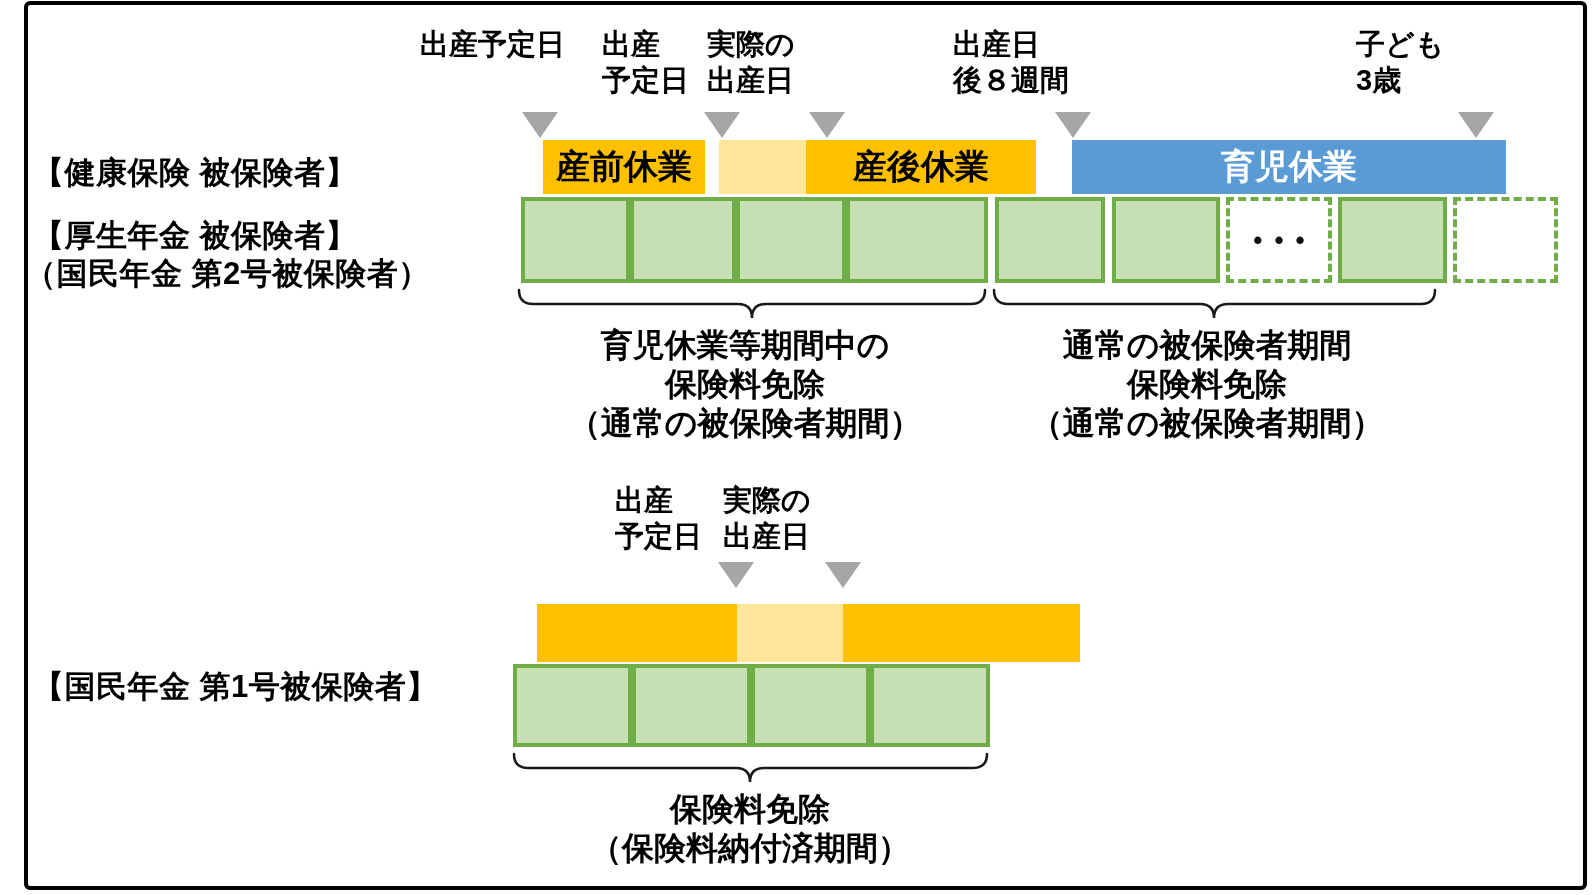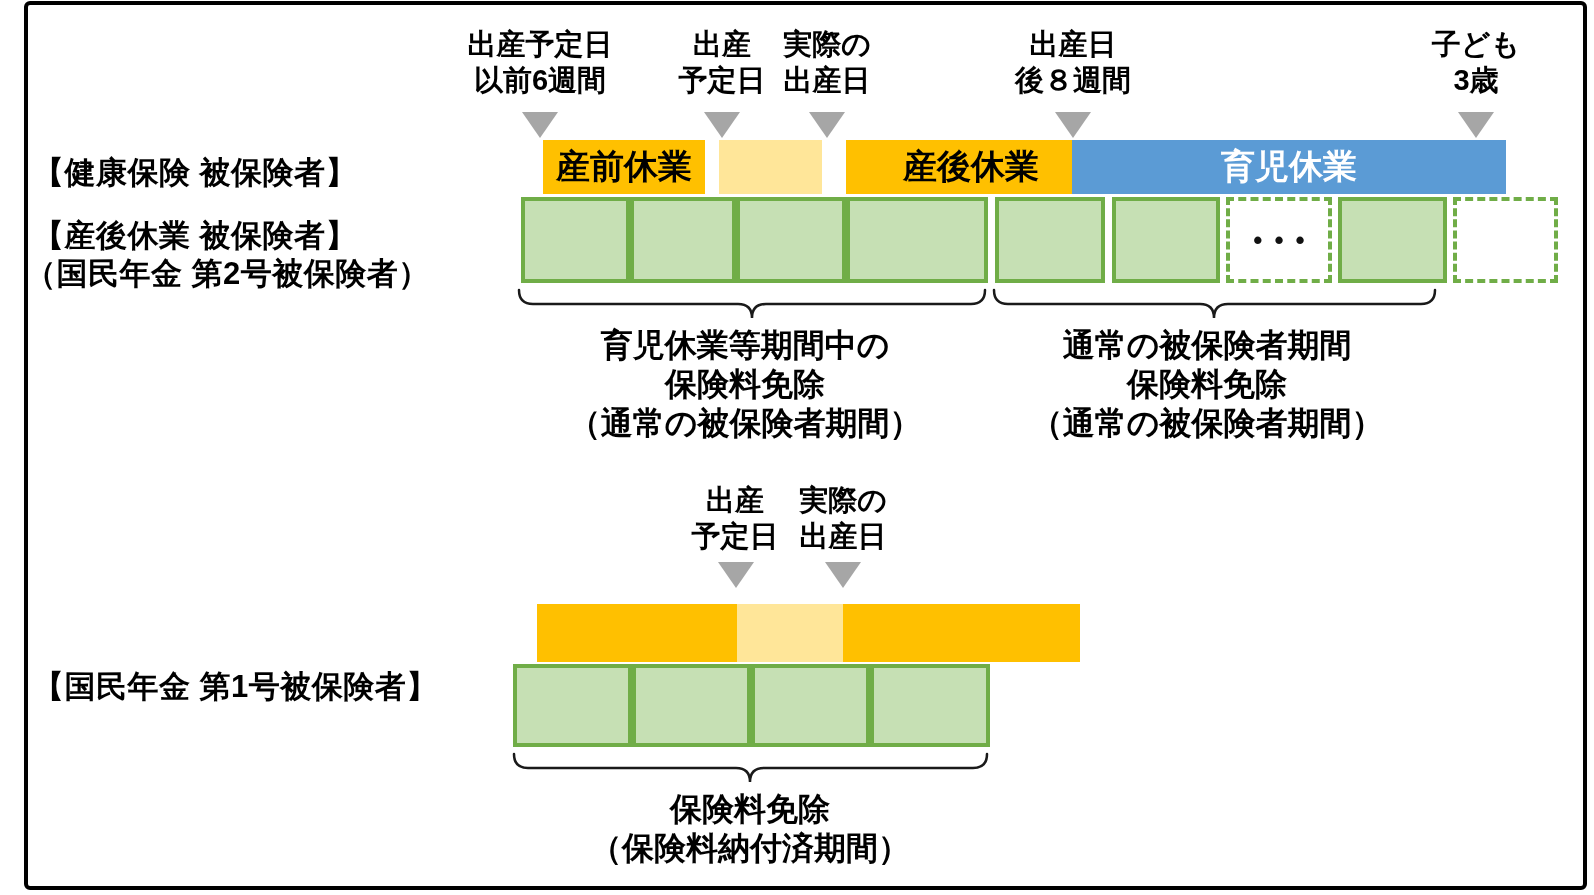--- a/index.html
+++ b/index.html
@@ -8,21 +8,21 @@
     font-family:"Liberation Sans","DejaVu Sans",sans-serif;color:#000;
   }
   .frame{
     position:absolute;left:24px;top:1px;width:1563px;height:889px;
     border:4px solid #000;border-radius:6px;box-sizing:border-box;
   }
   .rowlabel{
     position:absolute;font-size:31px;font-weight:bold;white-space:nowrap;letter-spacing:0.5px;
   }
   .marker{
-    position:absolute;width:240px;text-align:center;font-size:29px;font-weight:bold;line-height:36px;white-space:nowrap;
+    position:absolute;width:240px;text-align:left;font-size:29px;font-weight:bold;line-height:36px;white-space:nowrap;
   }
   .tri{
     position:absolute;width:0;height:0;
     border-left:18px solid transparent;border-right:18px solid transparent;
     border-top:26px solid var(--marker-gray);
   }
   .barseg{
     position:absolute;top:140px;height:54px;display:flex;align-items:center;justify-content:center;
     font-size:34px;font-weight:bold;box-sizing:border-box;
   }
@@ -50,21 +50,20 @@
   .lowbar.pale{background:var(--pale-yellow);}
 </style>
 </head>
 <body>
 
 <div class="canvas">
   <div class="frame"></div>
 
   <div class="marker" style="left:420px;top:26px">
     <div>出産予定日</div>
-    <div>以前6週間</div>
   </div>
   <div class="marker" style="left:602px;top:26px">
     <div>出産</div>
     <div>予定日</div>
   </div>
   <div class="marker" style="left:707px;top:26px">
     <div>実際の</div>
     <div>出産日</div>
   </div>
   <div class="marker" style="left:953px;top:26px">
@@ -76,29 +75,29 @@
     <div>3歳</div>
   </div>
 
   <div class="tri" style="left:522px;top:112px"></div>
   <div class="tri" style="left:704px;top:112px"></div>
   <div class="tri" style="left:809px;top:112px"></div>
   <div class="tri" style="left:1055px;top:112px"></div>
   <div class="tri" style="left:1458px;top:112px"></div>
 
   <div class="rowlabel" style="left:33px;top:152px">【健康保険 被保険者】</div>
-  <div class="rowlabel" style="left:33px;top:215px">【産後休業 被保険者】</div>
+  <div class="rowlabel" style="left:33px;top:215px">【厚生年金 被保険者】</div>
   <div class="rowlabel" style="left:25px;top:253px">（国民年金 第2号被保険者）</div>
   <div class="rowlabel" style="left:33px;top:666px">【国民年金 第1号被保険者】</div>
 
   <div class="barseg orange" style="left:543px;width:162px">
     <span>産前休業</span>
   </div>
   <div class="barseg pale" style="left:719px;width:103px"></div>
-  <div class="barseg orange" style="left:846px;width:250px">
+  <div class="barseg orange" style="left:806px;width:230px">
     <span>産後休業</span>
   </div>
   <div class="barseg blue" style="left:1072px;width:434px">
     <span>育児休業</span>
   </div>
 
   <div class="gbox r1" style="left:521px;width:109px"></div>
   <div class="gbox r1" style="left:630px;width:106px"></div>
   <div class="gbox r1" style="left:736px;width:110px"></div>
   <div class="gbox r1" style="left:846px;width:142px"></div>

